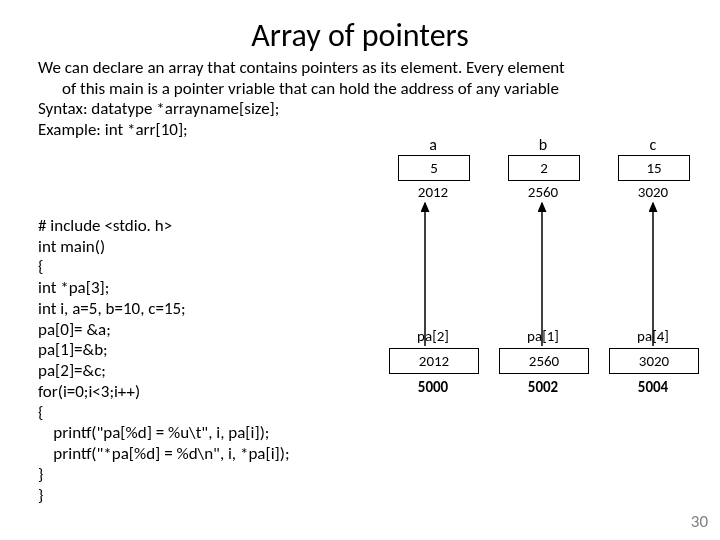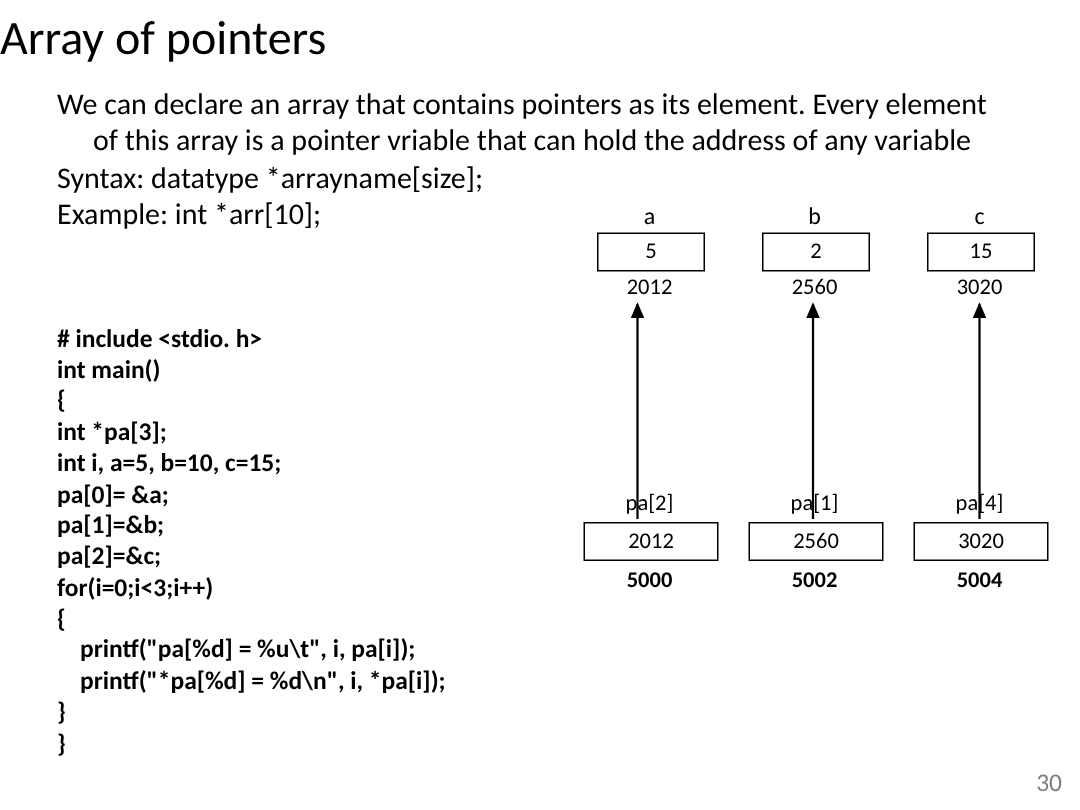--- a/index.html
+++ b/index.html
@@ -13,43 +13,42 @@
     overflow: hidden;
     position: relative;
   }
   .slide {
     position: relative;
     width: 720px;
     height: 540px;
     box-sizing: border-box;
   }
   .title {
-    text-align: left;
+    text-align: center;
     font-size: 32px;
-    padding-top: 6px;
+    padding-top: 16px;
   }
   .body-text {
     position: absolute;
     left: 38px;
     top: 58px;
     width: 645px;
-    font-size: 20px;
+    font-size: 17px;
     line-height: 1.22;
   }
   .indent1 { padding-left: 24px; }
   .code-block {
     position: absolute;
     left: 38px;
     top: 216px;
     width: 360px;
     font-size: 17px;
     line-height: 1.22;
     white-space: pre;
     font-family: Calibri, Arial, sans-serif;
-    font-weight: bold;
   }
   .diagram {
     position: absolute;
     left: 380px;
     top: 135px;
     width: 330px;
     height: 300px;
   }
   .col { position: absolute; width: 90px; text-align: center; }
   .col0 { left: 8px; }
@@ -111,21 +110,21 @@
 </style>
 </head>
 <body>
 
 <div class="slide">
 
   <div class="title">Array of pointers</div>
 
   <div class="body-text">
     <div>We can declare an array that contains pointers as its element. Every element</div>
-    <div class="indent1">of this array is a pointer vriable  that can hold the address of any variable</div>
+    <div class="indent1">of this main is a pointer vriable  that can hold the address of any variable</div>
     <div>Syntax:  datatype *arrayname[size];</div>
     <div>Example:    int *arr[10];</div>
   </div>
 
   <div class="code-block"># include &lt;stdio. h&gt;
 int main()
 {
 int *pa[3];
 int i, a=5, b=10, c=15;
 pa[0]= &amp;a;

